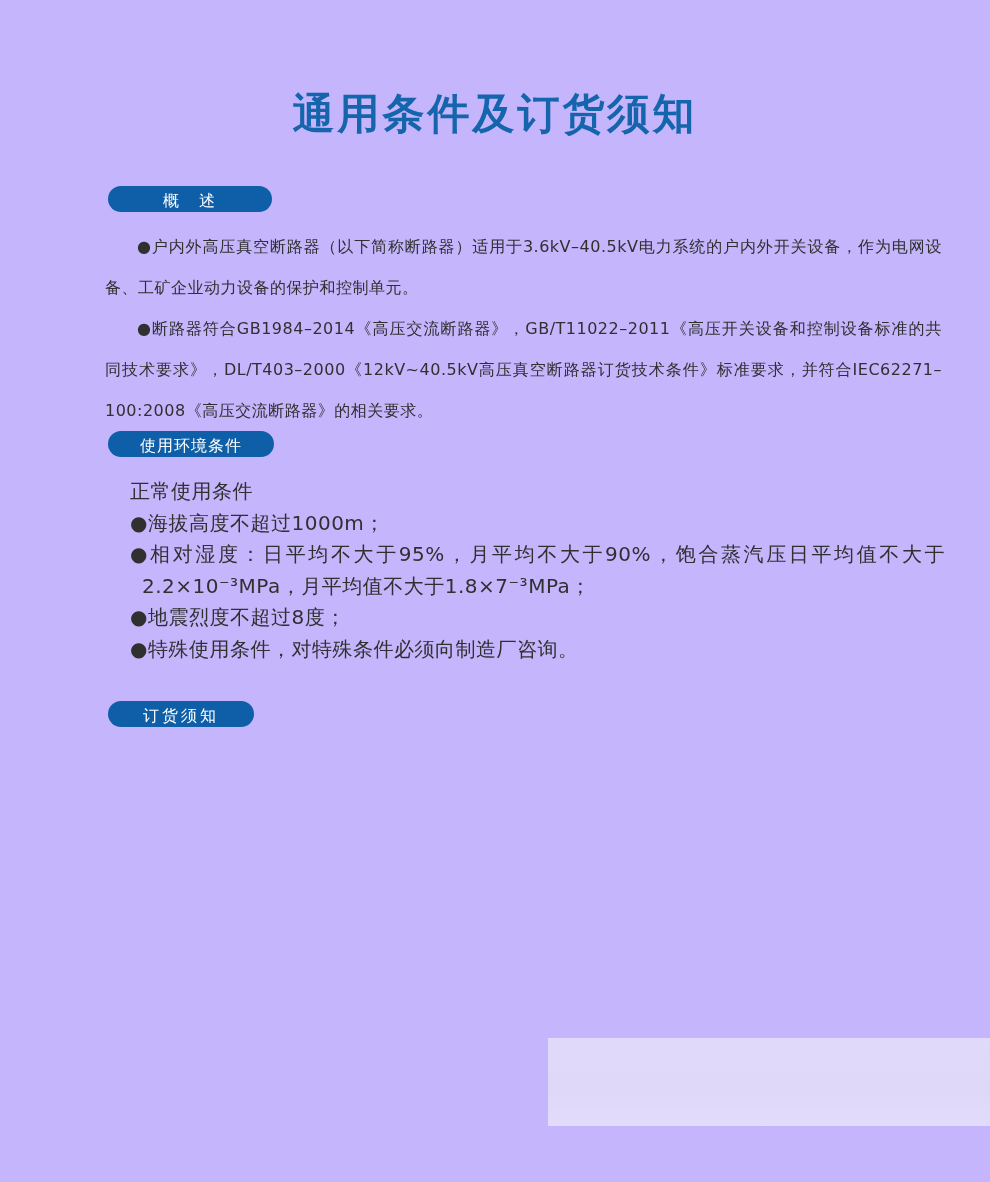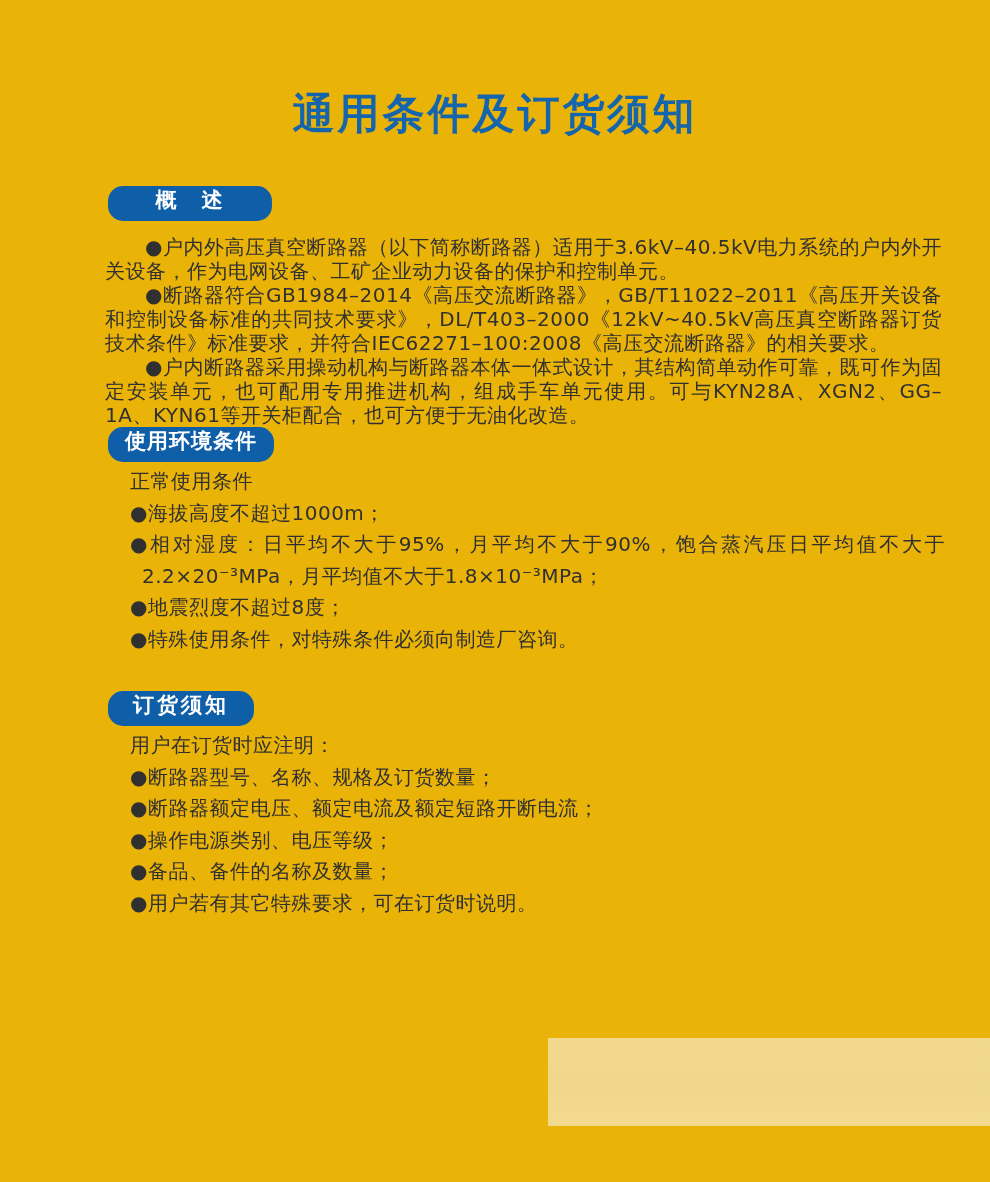--- a/index.html
+++ b/index.html
@@ -4,65 +4,65 @@
 <style>
   html, body {
     margin: 0;
     padding: 0;
     background: #ffffff;
   }
   .page {
     position: relative;
     width: 990px;
     height: 1182px;
-    background: #eab308;
+    background: #c4b5fd;
     overflow: hidden;
     font-family: "DejaVu Sans", "Liberation Sans", sans-serif;
     color: #303030;
   }
   .doc-title {
     margin: 0;
     padding-top: 90px;
     text-align: center;
     font-size: 42px;
     line-height: 48px;
     font-weight: bold;
     color: #1565ad;
     letter-spacing: 3px;
   }
   .pill {
     display: block;
     margin-left: 108px;
-    height: 35px;
+    height: 26px;
     line-height: 29px;
     border-radius: 15px;
     background: #0f5fa8;
     color: #ffffff;
-    font-size: 21px;
-    font-weight: bold;
+    font-size: 16px;
+    font-weight: normal;
     text-align: center;
     box-sizing: border-box;
   }
   .pill-overview { width: 164px; margin-top: 48px; letter-spacing: 2px; }
   .pill-env      { width: 166px; letter-spacing: 1px; }
   .pill-order    { width: 146px; margin-top: 36px; letter-spacing: 3px; }
 
   .paragraphs {
     margin: 14px 48px 0 105px;
-    font-size: 20px;
-    line-height: 24px;
+    font-size: 16px;
+    line-height: 41px;
     text-align: justify;
     letter-spacing: 0.5px;
   }
   .paragraphs p {
     margin: 0;
     text-indent: 2em;
   }
   .cond-list {
-    margin: 4px 45px 0 130px;
+    margin: 19px 45px 0 130px;
     font-size: 20px;
     line-height: 31.5px;
     letter-spacing: 0.5px;
   }
   .cond-list .intro {
     margin: 0;
   }
   .cond-list .bullet {
     margin: 0;
     padding-left: 12px;
@@ -85,39 +85,30 @@
 
 <div class="page">
 
   <h1 class="doc-title">通用条件及订货须知</h1>
 
   <div class="pill pill-overview">概　述</div>
 
   <div class="paragraphs">
     <p>●户内外高压真空断路器（以下简称断路器）适用于3.6kV–40.5kV电力系统的户内外开关设备，作为电网设备、工矿企业动力设备的保护和控制单元。</p>
     <p>●断路器符合GB1984–2014《高压交流断路器》，GB/T11022–2011《高压开关设备和控制设备标准的共同技术要求》，DL/T403–2000《12kV~40.5kV高压真空断路器订货技术条件》标准要求，并符合IEC62271–100:2008《高压交流断路器》的相关要求。</p>
-    <p>●户内断路器采用操动机构与断路器本体一体式设计，其结构简单动作可靠，既可作为固定安装单元，也可配用专用推进机构，组成手车单元使用。可与KYN28A、XGN2、GG–1A、KYN61等开关柜配合，也可方便于无油化改造。</p>
   </div>
 
   <div class="pill pill-env">使用环境条件</div>
 
   <div class="cond-list">
     <p class="intro">正常使用条件</p>
     <p class="bullet">●海拔高度不超过1000m；</p>
-    <p class="bullet">●相对湿度：日平均不大于95%，月平均不大于90%，饱合蒸汽压日平均值不大于2.2×20⁻³MPa，月平均值不大于1.8×10⁻³MPa；</p>
+    <p class="bullet">●相对湿度：日平均不大于95%，月平均不大于90%，饱合蒸汽压日平均值不大于2.2×10⁻³MPa，月平均值不大于1.8×7⁻³MPa；</p>
     <p class="bullet">●地震烈度不超过8度；</p>
     <p class="bullet">●特殊使用条件，对特殊条件必须向制造厂咨询。</p>
   </div>
 
   <div class="pill pill-order">订货须知</div>
 
-  <div class="cond-list">
-    <p class="intro">用户在订货时应注明：</p>
-    <p class="bullet">●断路器型号、名称、规格及订货数量；</p>
-    <p class="bullet">●断路器额定电压、额定电流及额定短路开断电流；</p>
-    <p class="bullet">●操作电源类别、电压等级；</p>
-    <p class="bullet">●备品、备件的名称及数量；</p>
-    <p class="bullet">●用户若有其它特殊要求，可在订货时说明。</p>
-  </div>
 
   <div class="scan-shade"></div>
 
 </div>
 
 </body></html>

